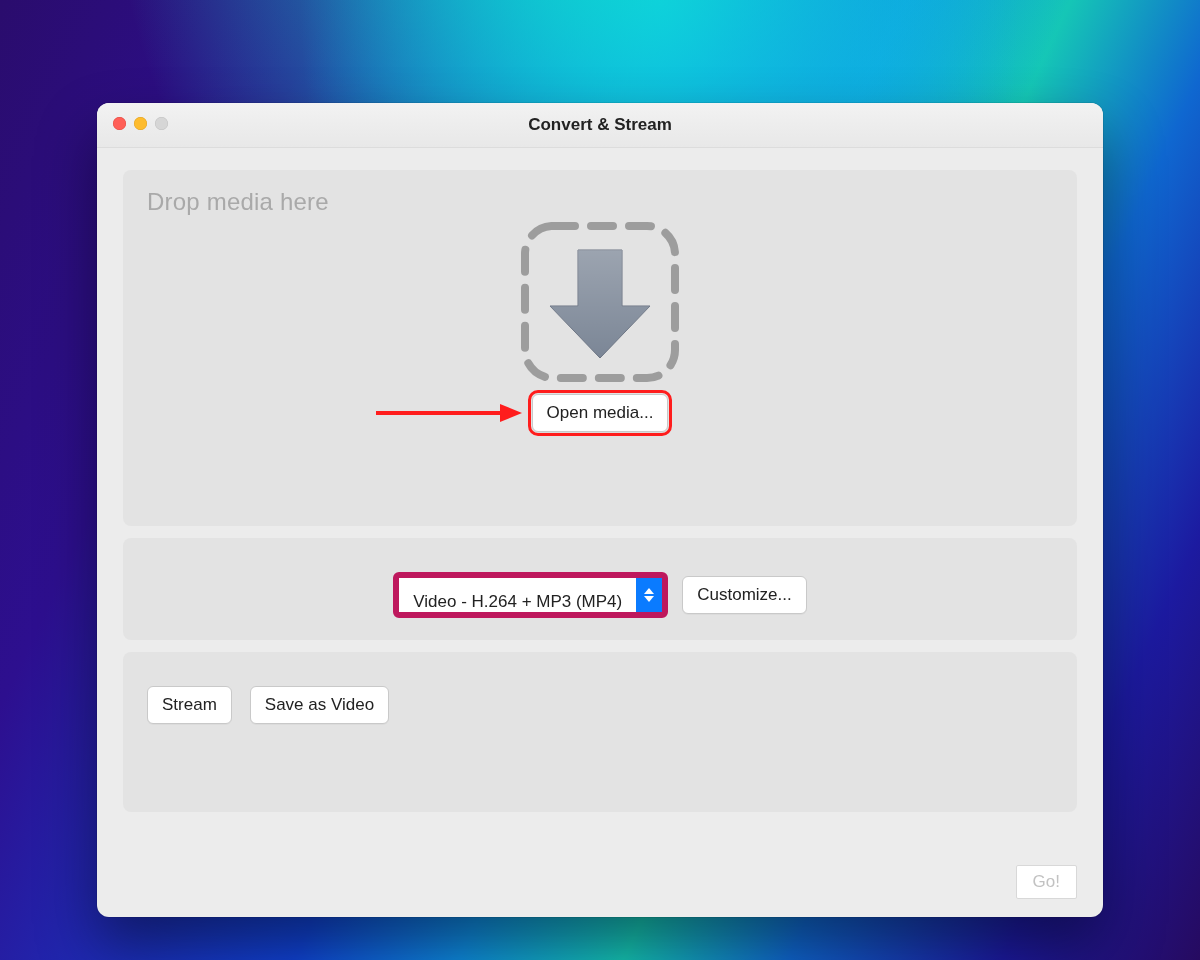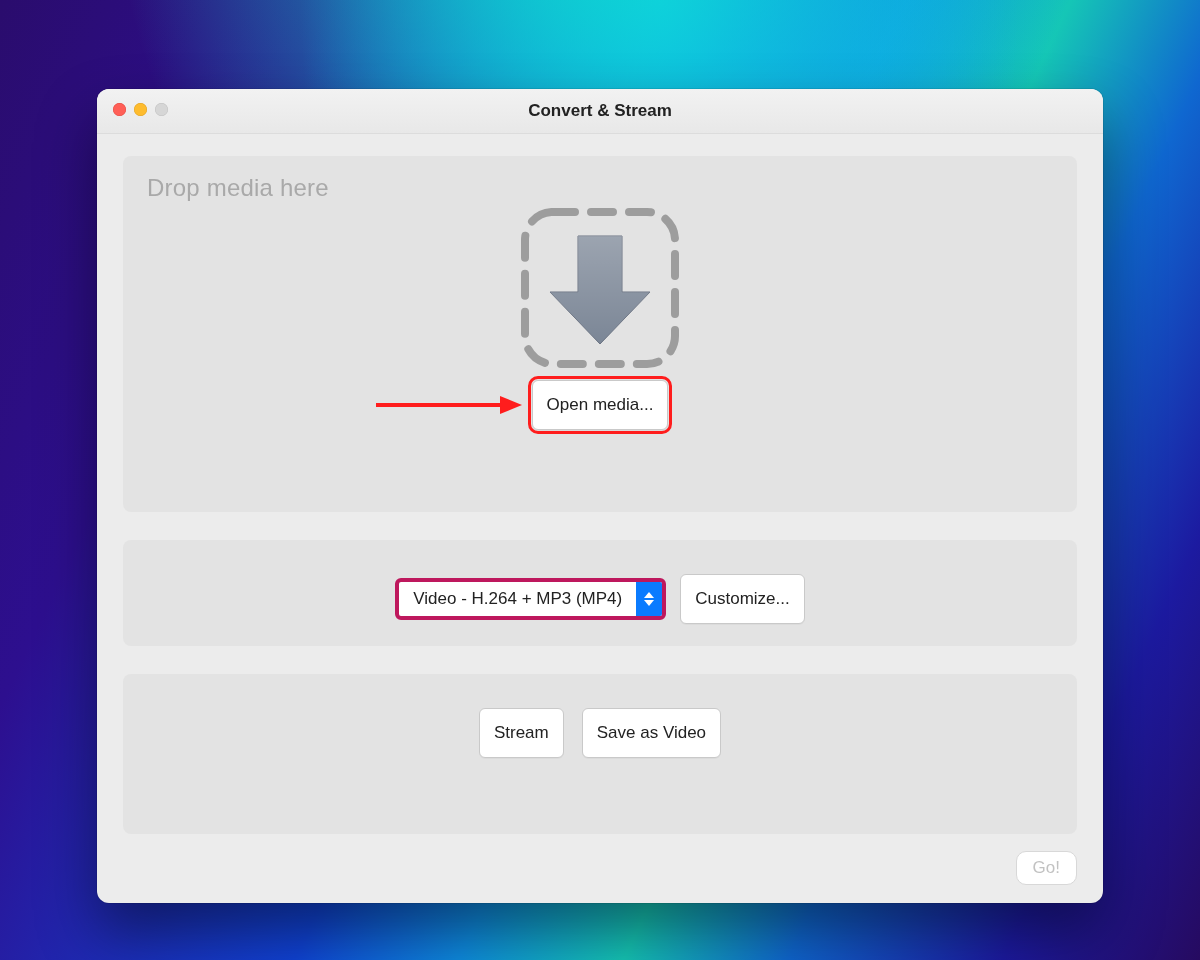--- a/index.html
+++ b/index.html
@@ -6,67 +6,67 @@
   
   .desktop{
     position:relative;width:1200px;height:960px;
     background:
       radial-gradient(ellipse 900px 1200px at 50% -200px, #0de6c8 0%, rgba(13,230,200,0) 55%),
       radial-gradient(ellipse 600px 900px at 55% 0%, #10a8ff 0%, rgba(16,168,255,0) 60%),
       linear-gradient(115deg,#2a0c6d 0%,#2d0f8f 20%,#1043d6 45%,#0e8be0 55%,#15c6b6 65%,#0f67d0 75%,#1c1aa0 88%,#260a60 100%);
   }
   
   .window{
-    position:absolute;left:97px;top:89px;width:1006px;height:814px;
+    position:absolute;left:97px;top:103px;width:1006px;height:814px;
     background:#ececec;border-radius:12px;
     box-shadow:0 30px 60px rgba(0,0,0,.45),0 0 0 1px rgba(0,0,0,.08);
     display:flex;flex-direction:column;
   }
   .titlebar{
     height:44px;border-bottom:1px solid #dcdcdc;border-radius:12px 12px 0 0;
     display:flex;align-items:center;position:relative;
     background:linear-gradient(#f2f2f2,#e8e8e8);
   }
   .traffic{position:absolute;left:16px;top:14px;display:flex;gap:8px;}
   .dot{width:13px;height:13px;border-radius:50%;}
   .dot.red{background:#ff5f57;box-shadow:inset 0 0 0 .5px #e1483f;}
   .dot.yel{background:#febc2e;box-shadow:inset 0 0 0 .5px #dfa023;}
   .dot.gry{background:#d6d6d6;box-shadow:inset 0 0 0 .5px #c0c0c0;}
   .title{flex:1;text-align:center;font-weight:600;font-size:17px;color:#222;}
-  .body{flex:1;padding:22px 26px 0 26px;display:flex;flex-direction:column;gap:28px;}
+  .body{flex:1;padding:22px 26px 0 26px;display:flex;flex-direction:column;gap:12px;}
   .panel{
     background:#e3e3e3;border-radius:8px;padding:18px 24px 22px 24px;
   }
   .panel h2{
     margin:0;font-weight:400;font-size:24px;color:#a9a9a9;letter-spacing:.2px;
   }
   .dropzone{display:flex;flex-direction:column;align-items:center;}
   .open-row{display:flex;align-items:center;justify-content:center;gap:0;margin-top:6px;position:relative;}
   .arrow-annot{position:absolute;left:-160px;top:50%;transform:translateY(-50%);}
   .btn{
     background:#fff;border:1px solid #c9c9c9;border-radius:6px;
-    padding:14px 14px;font-size:17px;color:#222;
+    padding:8px 14px;font-size:17px;color:#222;
     box-shadow:0 1px 0 rgba(0,0,0,.03);
   }
   .btn.highlighted{outline:3px solid #ff1d1d;outline-offset:1px;}
   .profile-row{display:flex;justify-content:center;align-items:center;gap:14px;margin-top:16px;}
   .select{
-    display:flex;align-items:center;background:#fff;border:4px solid #be185d;border-radius:6px;
+    display:flex;align-items:flex-end;background:#fff;border:6px solid #be185d;border-radius:6px;
     height:34px;overflow:hidden;
   }
   .select .sel-label{padding:0 14px;font-size:17px;color:#222;white-space:nowrap;}
   .stepper{
     width:26px;height:100%;background:#0a7bff;display:flex;flex-direction:column;
     align-items:center;justify-content:center;gap:2px;
   }
   .stepper svg{display:block;}
-  .dest-row{display:flex;justify-content:center;gap:18px;margin-top:16px;}
+  .dest-row{display:flex;justify-content:flex-start;gap:18px;margin-top:16px;}
   .footer{display:flex;justify-content:flex-end;padding:10px 26px 18px 0;}
   .go{
-    background:#fff;border:1px solid #d8d8d8;border-radius:10px;
+    background:#fff;border:1px solid #d8d8d8;border-radius:2px;
     padding:6px 16px;font-size:17px;color:#c2c2c2;
   }
   .panel.drop{height:316px;}
   .panel.drop h2{margin-bottom:0;}
   .panel.dest{height:120px;}
 </style>
 </head>
 <body>
 
 <div class="desktop">

